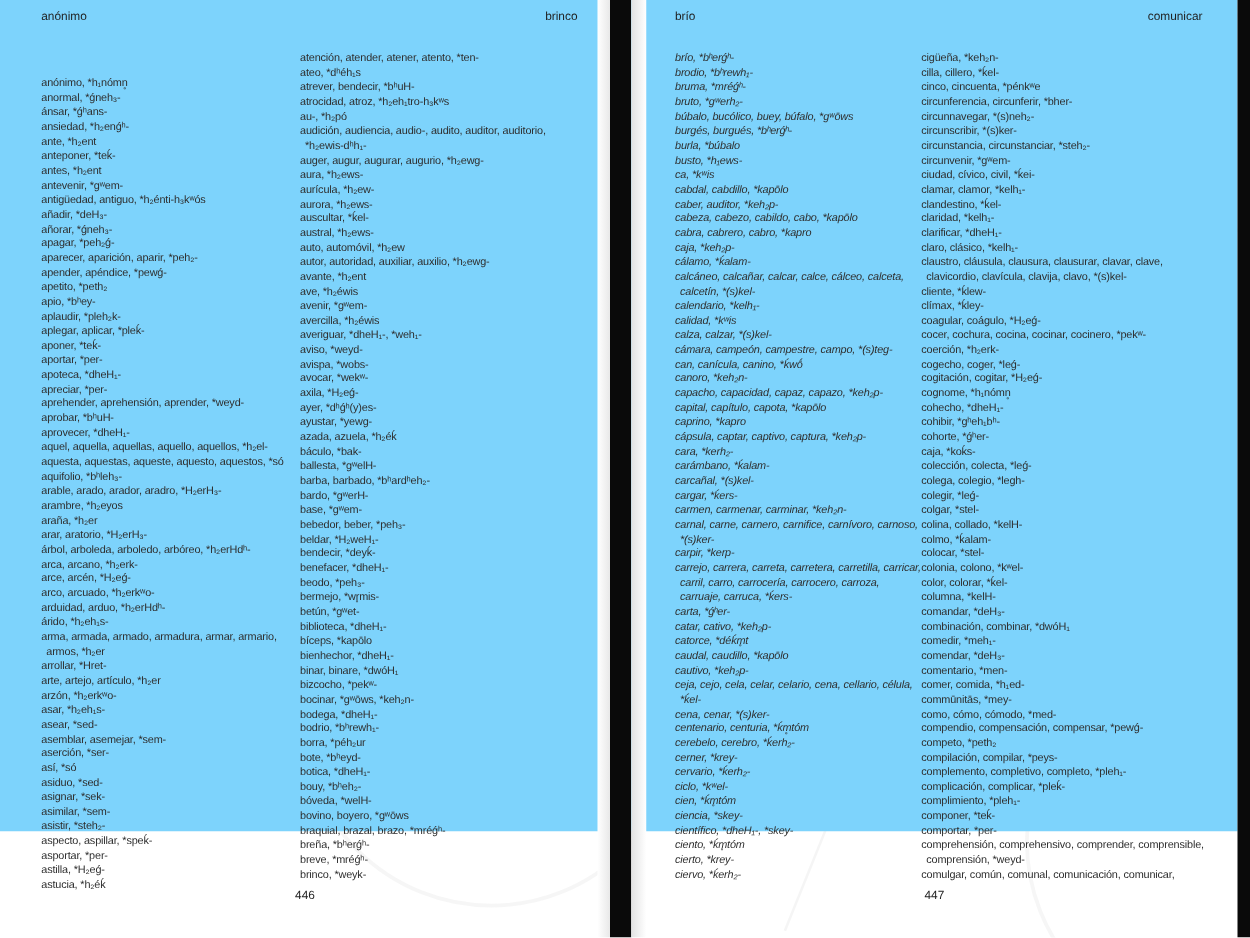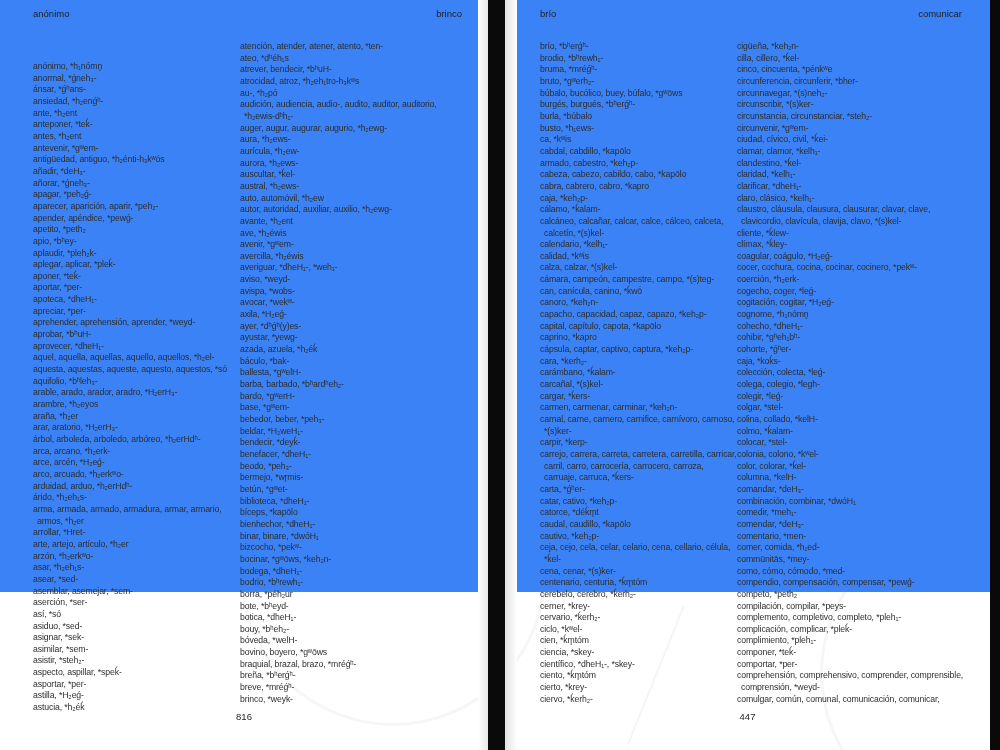--- a/index.html
+++ b/index.html
@@ -2,42 +2,42 @@
 <html><head>
 <meta charset="utf-8">
 <style>
   html,body{margin:0;padding:0;}
   body{
     width:1000px;height:750px;position:relative;overflow:hidden;
     background:#ffffff;
     font-family:"Liberation Sans","DejaVu Sans",sans-serif;
     color:#2e2e2e;
   }
-  .page{position:absolute;top:0;height:592px;background:#3b82f6;}
+  .page{position:absolute;top:0;height:665px;background:#7dd3fc;}
   #page-left{left:0;width:488px;}
   #page-right{left:505px;width:485px;}
   .gutter-band{position:absolute;top:0;height:750px;background:#0a0a0a;}
   #band-center{left:488px;width:17px;}
   #band-right{left:990px;width:10px;}
   .gutter-shade-left{position:absolute;top:0;right:0;width:10px;height:750px;
     background:linear-gradient(to left,#e8e8e8,#ffffff);}
   .gutter-shade-right{position:absolute;top:0;left:0;width:12px;height:750px;
     background:linear-gradient(to right,#e2e2e2,#ffffff);}
   .header{position:absolute;top:8px;font-size:9.5px;color:#1f1f1f;}
   .header.hl{text-align:left;}
   .header.hr{text-align:right;}
   #hdr-446-l{left:33px;}
   #hdr-446-r{left:240px;width:222px;text-align:right;}
   #hdr-447-l{left:35px;}
   #hdr-447-r{left:232px;width:225px;text-align:right;}
   .col{position:absolute;top:41px;font-size:8.7px;line-height:11.66px;
     letter-spacing:-0.12px;}
   #p446-c1{left:33px;width:202px;margin-top:20px;}
   #p446-c2{left:240px;width:224px;}
-  #p447-c1{left:35px;width:198px;}
+  #p447-c1{left:35px;width:198px;font-style:italic;}
   #p447-c2{left:232px;width:230px;}
   .entry{padding-left:4px;text-indent:-4px;white-space:normal;}
   .pagenum{position:absolute;top:711px;font-size:9.5px;color:#1f1f1f;}
   #pn-446{left:0;width:488px;text-align:center;}
   #pn-447{left:0;width:485px;text-align:center;}
   
   .wm{position:absolute;border:3px solid rgba(90,90,90,0.055);border-radius:50%;
     pointer-events:none;}
   .wm-line{position:absolute;width:2px;background:rgba(90,90,90,0.06);
     pointer-events:none;transform:rotate(22deg);}
@@ -165,41 +165,41 @@
       <div class="entry">bote, *bʰeyd-</div>
       <div class="entry">botica, *dheH₁-</div>
       <div class="entry">bouy, *bʰeh₂-</div>
       <div class="entry">bóveda, *welH-</div>
       <div class="entry">bovino, boyero, *gʷōws</div>
       <div class="entry">braquial, brazal, brazo, *mréǵʰ-</div>
       <div class="entry">breña, *bʰerǵʰ-</div>
       <div class="entry">breve, *mréǵʰ-</div>
       <div class="entry">brinco, *weyk-</div>
     </div>
-  <div class="pagenum" id="pn-446">816</div>
+  <div class="pagenum" id="pn-446">446</div>
 </div>
 
 <div class="gutter-band" id="band-center"></div>
 
 <div class="page" id="page-right">
   <div class="gutter-shade-right"></div>
   <div class="header hl" id="hdr-447-l">brío</div>
   <div class="header hr" id="hdr-447-r">comunicar</div>
   <div class="col" id="p447-c1">
       <div class="entry">brío, *bʰerǵʰ-</div>
       <div class="entry">brodio, *bʰrewh₁-</div>
       <div class="entry">bruma, *mréǵʰ-</div>
       <div class="entry">bruto, *gʷerh₂-</div>
       <div class="entry">búbalo, bucólico, buey, búfalo, *gʷōws</div>
       <div class="entry">burgés, burgués, *bʰerǵʰ-</div>
       <div class="entry">burla, *búbalo</div>
       <div class="entry">busto, *h₁ews-</div>
       <div class="entry">ca, *kʷis</div>
       <div class="entry">cabdal, cabdillo, *kapōlo</div>
-      <div class="entry">armado, cabestro, *keh₂p-</div>
+      <div class="entry">caber, auditor, *keh₂p-</div>
       <div class="entry">cabeza, cabezo, cabildo, cabo, *kapōlo</div>
       <div class="entry">cabra, cabrero, cabro, *kapro</div>
       <div class="entry">caja, *keh₂p-</div>
       <div class="entry">cálamo, *ḱalam-</div>
       <div class="entry">calcáneo, calcañar, calcar, calce, cálceo, calceta, calcetín, *(s)kel-</div>
       <div class="entry">calendario, *kelh₁-</div>
       <div class="entry">calidad, *kʷis</div>
       <div class="entry">calza, calzar, *(s)kel-</div>
       <div class="entry">cámara, campeón, campestre, campo, *(s)teg-</div>
       <div class="entry">can, canícula, canino, *ḱwṓ</div>

